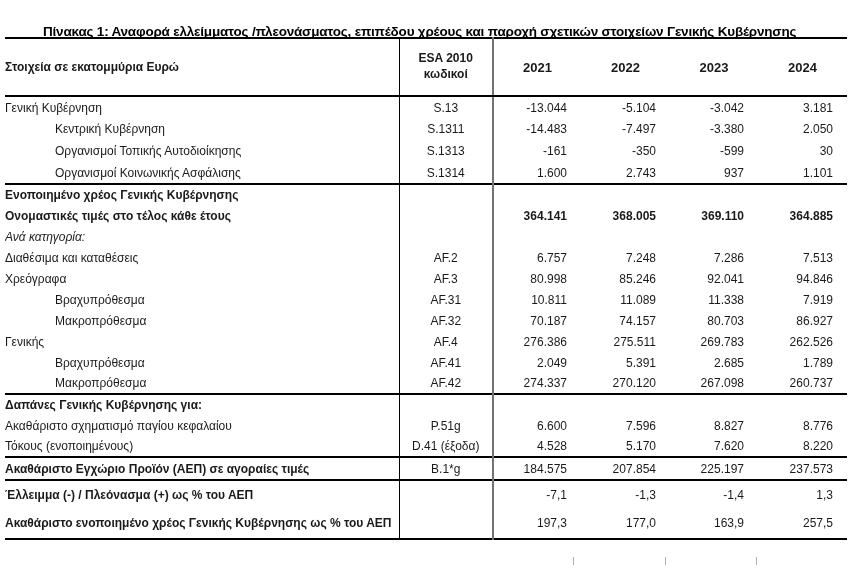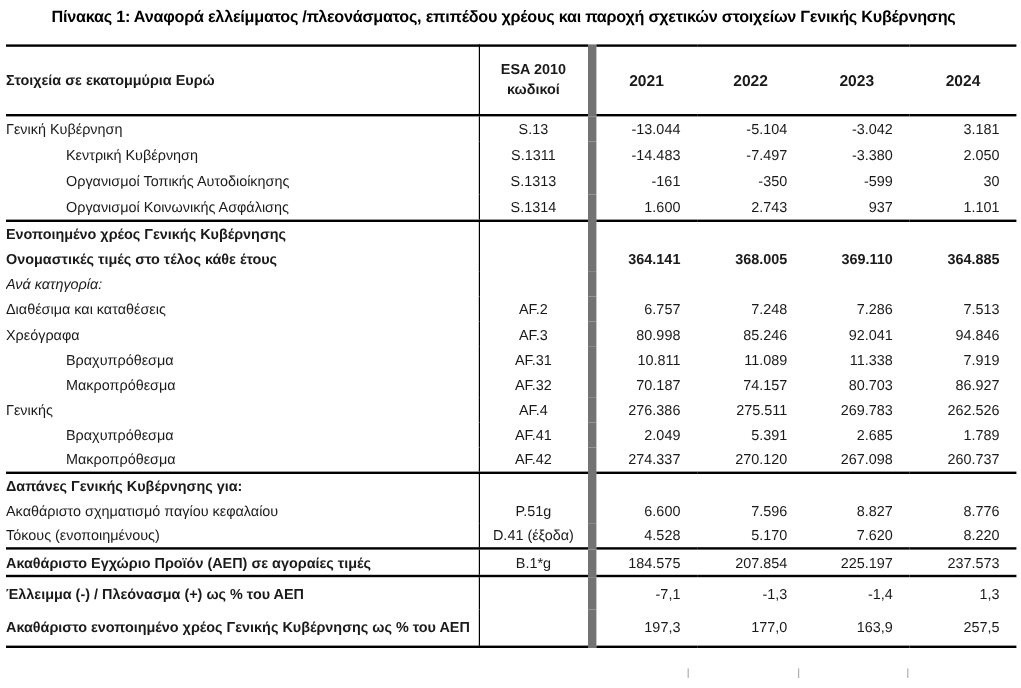--- a/index.html
+++ b/index.html
@@ -1,39 +1,39 @@
 <!DOCTYPE html>
 <html><head>
 <meta charset="utf-8">
 <style>
   html,body { margin:0; padding:0; background:#ffffff; }
   .page {
     position:relative; width:851px; height:573px; background:#ffffff;
     font-family:"Liberation Sans", sans-serif; color:#000; overflow:hidden;
   }
   .title {
-    position:absolute; left:43px; top:6px; right:4px;
+    position:absolute; left:43px; top:24px; right:4px;
     font-size:13.5px; font-weight:bold; white-space:nowrap; letter-spacing:-0.2px;
   }
   table.tbl {
     position:absolute; left:5px; top:37px; width:842px;
     border-collapse:collapse; table-layout:fixed;
     border-top:2px solid #000; border-bottom:2px solid #000;
     font-size:12px; color:#1a1a1a;
   }
   .tbl th, .tbl td { padding:0; vertical-align:middle; white-space:nowrap; overflow:hidden; }
   thead th { border-bottom:2px solid #000; height:56px; }
   .hlabel { font-weight:bold; text-align:left; padding-left:6px; font-size:12px; }
   .hcode  { font-weight:bold; text-align:center; line-height:1.3; font-size:12px; }
   .year   { font-weight:bold; text-align:center; padding-right:14px; font-size:13px; }
   .lbl    { text-align:left; padding-left:6px; }
   .lbl.indent { padding-left:50px; }
   .bold   { font-weight:bold; }
   .italic { font-style:italic; }
-  .code-col { border-left:1px solid #000; border-right:7px solid #737373; text-align:center; }
+  .code-col { border-left:1px solid #000; border-right:2px solid #737373; text-align:center; }
   td.val  { text-align:right; padding-right:14px; }
   tr.sec td { border-top:2px solid #000; }
   .stub { position:absolute; width:1px; height:8px; top:557px; background:#b0b0b0; }
 </style>
 </head>
 <body>
 
 <div class="page">
   <div class="title">Πίνακας 1: Αναφορά ελλείμματος /πλεονάσματος, επιπέδου χρέους και παροχή σχετικών στοιχείων Γενικής Κυβέρνησης</div>
 

